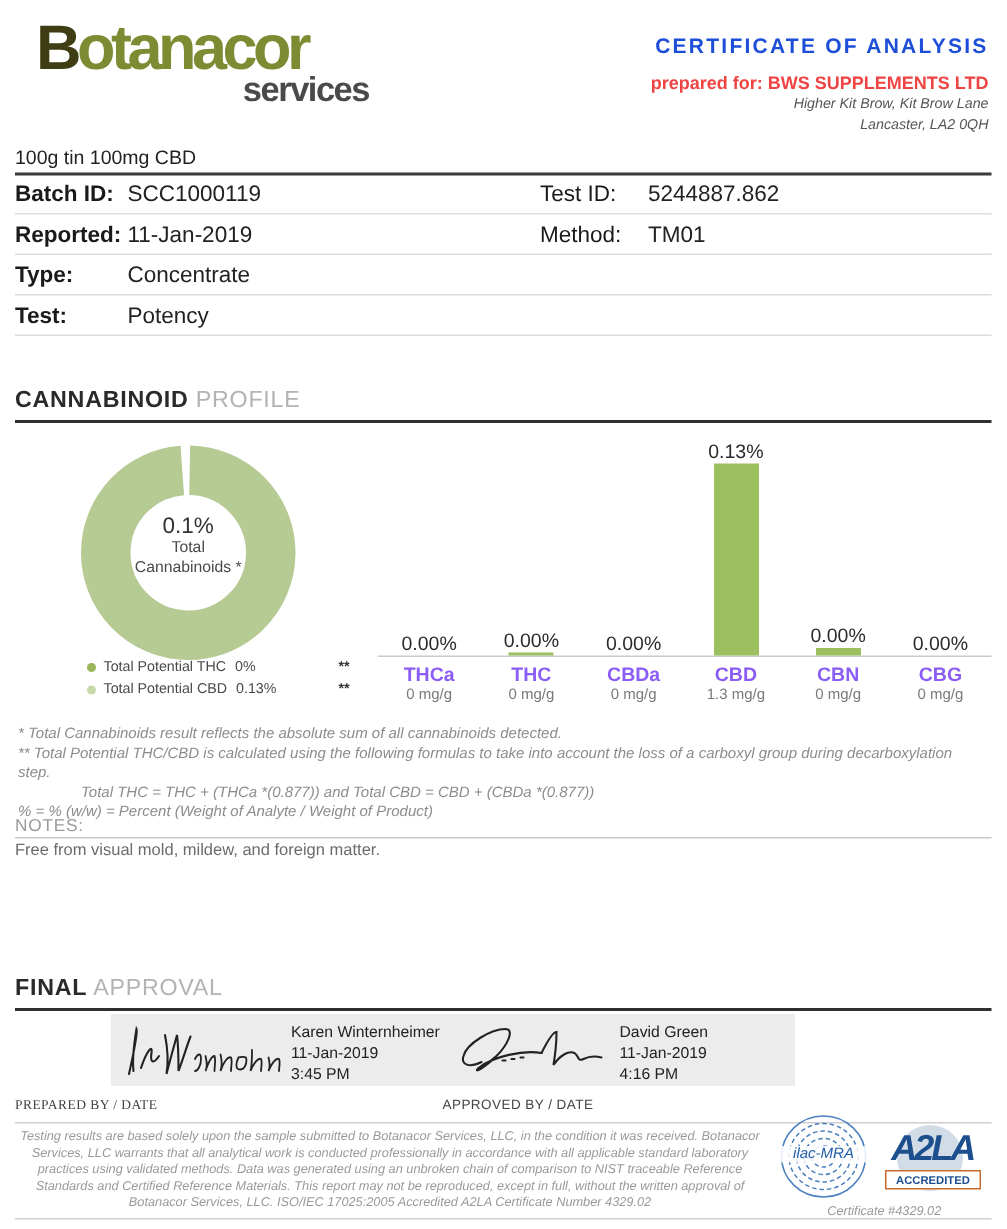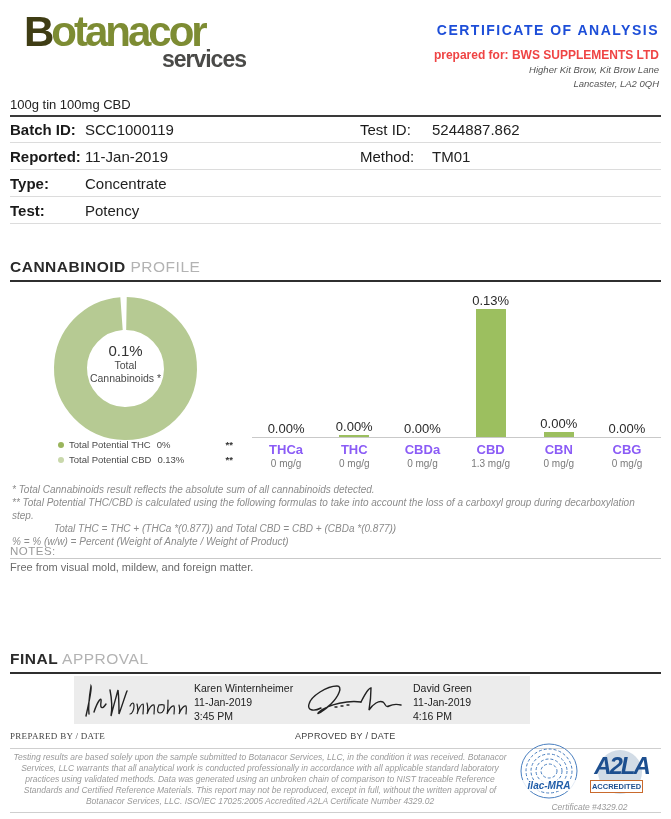--- a/index.html
+++ b/index.html
@@ -76,27 +76,27 @@
   .cap-left { left:10px;font-family:Liberation Serif, serif; }
   .cap-right { left:295px; }
   .divider { position:absolute; left:10px; width:651px; border-top:1px solid #cfcfcf; }
 
   
   .disclaimer { position:absolute; left:10px; top:752px; width:500px; font-size:8.5px; font-style:italic;
                 color:#9a9a9a; line-height:11px; text-align:center; }
   .badges { position:absolute; left:518px; top:742px; width:143px; }
   .ilac-badge { position:absolute; left:0; top:0; }
   .ilac-text { position:absolute; left:2px; top:22px; width:58px; text-align:center; font-size:10px;
-               font-weight:bold; font-style:italic; color:#1f5ca8; background:rgba(255,255,255,0.85);margin-top:16px; }
+               font-weight:normal; font-style:italic; color:#1f5ca8; background:rgba(255,255,255,0.85); }
   .a2la-badge { position:absolute; left:66px; top:8px; width:75px; height:48px; }
   .a2la-globe { position:absolute; left:14px; top:0; width:44px; height:44px; border-radius:50%;
                 background:#c7d3e0; opacity:0.8; }
   .a2la-text { position:absolute; left:0; top:2px; width:75px; text-align:center; font-size:24px; font-weight:bold;
                color:#1d4f8f; font-style:italic; letter-spacing:-2px; }
-  .a2la-accredited { position:absolute; left:6px; top:30px; width:53px; text-align:center; font-size:7.5px;
+  .a2la-accredited { position:absolute; left:6px; top:30px; width:64px; text-align:center; font-size:7.5px;
                      font-weight:bold; color:#1d4f8f; background:#fff; border:1.5px solid #c96a2d; padding:1px 0; }
   .cert-number { position:absolute; left:0; top:60px; width:143px; text-align:center; font-size:8.5px;
                  font-style:italic; color:#9a9a9a; }
   .bottom-rule { top:812px; }
 </style>
 </head>
 <body>
 
 <div class="page">
 

